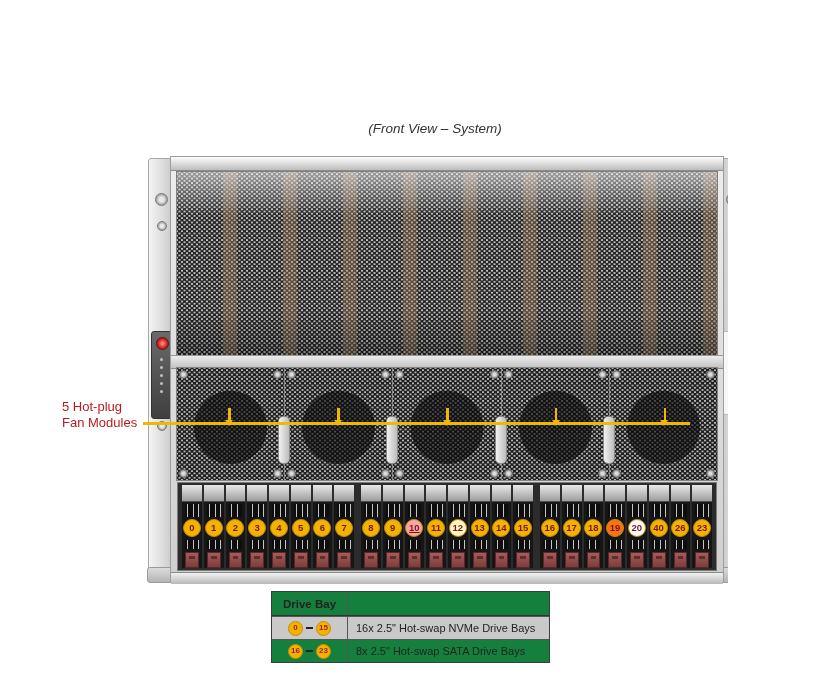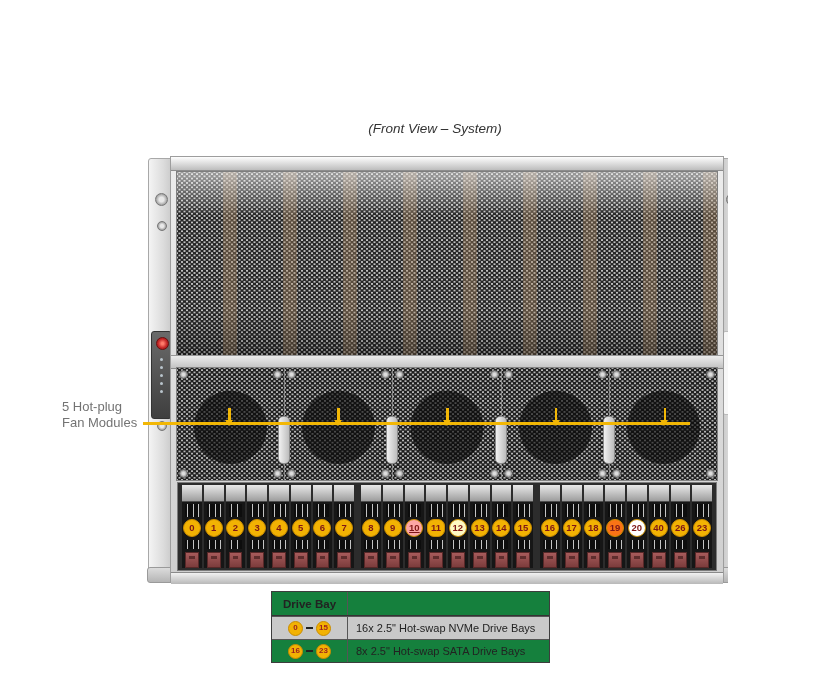--- a/index.html
+++ b/index.html
@@ -87,21 +87,21 @@
           background:#F2B203;border:1.5px solid #C98C00;color:#7E1616;font-weight:bold;
           font-size:9.5px;line-height:15px;text-align:center;flex-shrink:0;}
   .dlatch{align-self:stretch;margin:3px 3px 0;height:14px;position:relative;
           background:linear-gradient(#a75b5b,#7c3c3c);border:1px solid #582828;}
   .dlatch::after{content:"";position:absolute;left:3px;right:3px;top:3px;height:3px;background:#5f2d2d;}
 
   .bottomrail{position:absolute;left:0;right:0;top:415px;height:11px;
               background:linear-gradient(#f2f2f2,#b8b8b8);border-top:1px solid #8a8a8a;}
 
   
-  .callout{position:absolute;left:62px;top:375px;font-size:13px;line-height:16px;color:#737373;}
+  .callout{position:absolute;left:62px;top:375px;font-size:13px;line-height:16px;color:#b91c1c;}
   .yline{position:absolute;left:143px;top:398px;width:547px;height:3px;background:#F2B705;z-index:5;}
   .ytick{position:absolute;top:384px;width:2.5px;height:14px;background:#F2B705;z-index:5;}
   .ytick::after{content:"";position:absolute;left:-3.2px;top:12px;width:0;height:0;
      border-left:4.5px solid transparent;border-right:4.5px solid transparent;border-top:6px solid #F2B705;}
 
   
   .btable{position:absolute;left:271px;top:567px;width:277px;border:1px solid #3d3d3d;
           font-size:11px;color:#222;background:#15803d;}
   .trow{display:flex;align-items:center;height:22px;border-top:1px solid #555;}
   .trow.thead{height:23px;border-top:none;border-bottom:1px solid #333;font-weight:bold;font-size:11.5px;}
@@ -269,21 +269,21 @@
             <div class="drive">
               <div class="dcap"></div>
               <div class="dslits"></div>
               <div class="dbadge" style="background: #fca5a5; text-decoration: underline;">10</div>
               <div class="dslits lower"></div>
               <div class="dlatch"></div>
             </div>
             <div class="drive">
               <div class="dcap"></div>
               <div class="dslits"></div>
-              <div class="dbadge" style="background: rgb(242, 178, 3); border-radius: 7px;">11</div>
+              <div class="dbadge" style="background: rgb(242, 178, 3);">11</div>
               <div class="dslits lower"></div>
               <div class="dlatch"></div>
             </div>
             <div class="drive">
               <div class="dcap"></div>
               <div class="dslits"></div>
               <div class="dbadge" style="background: #fef9c3;">12</div>
               <div class="dslits lower"></div>
               <div class="dlatch"></div>
             </div>

